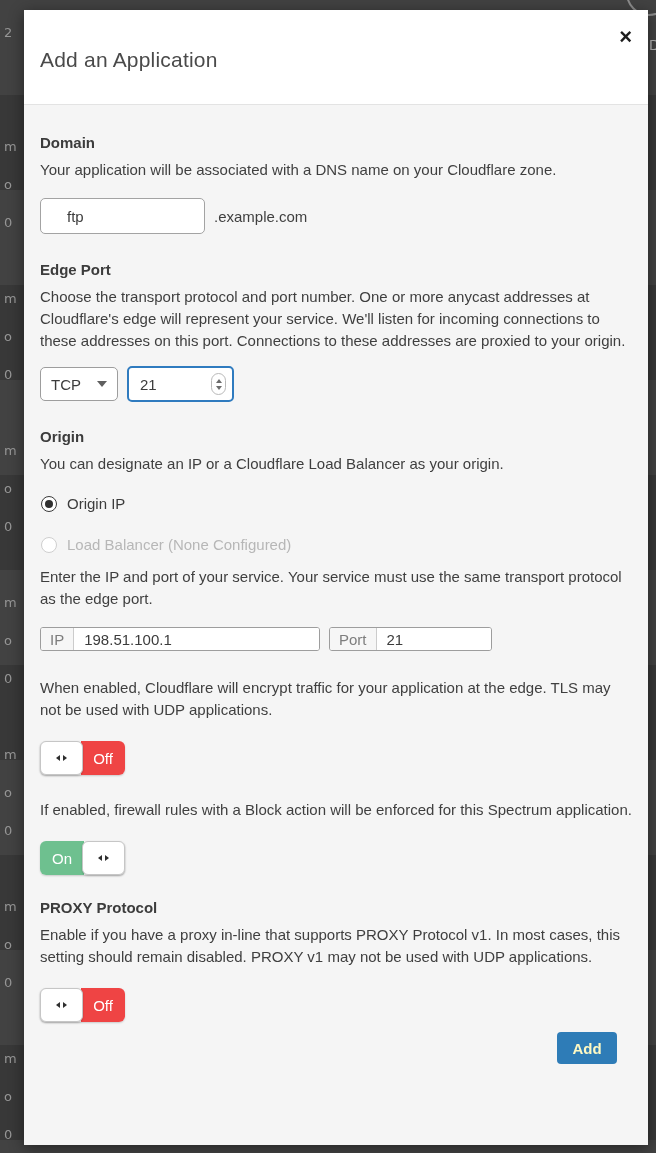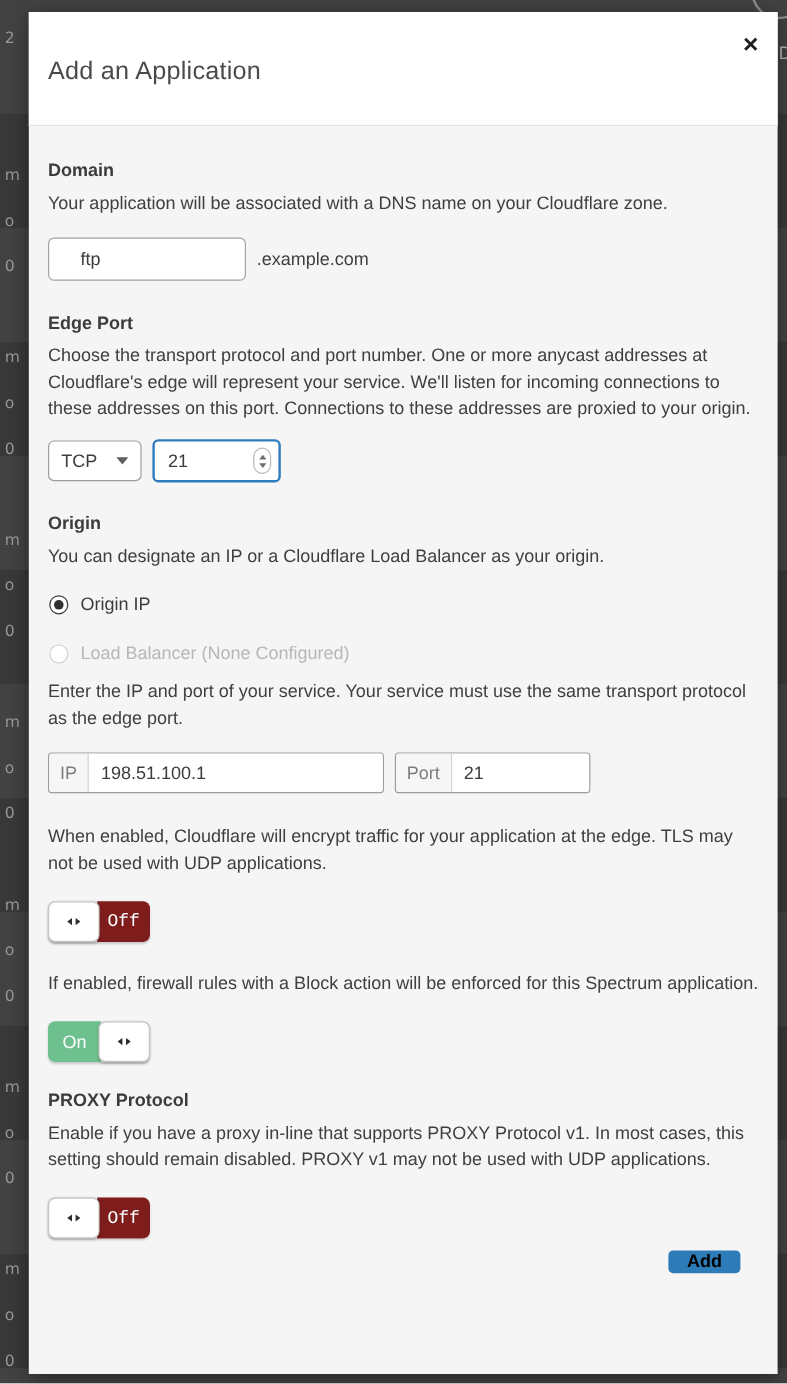--- a/index.html
+++ b/index.html
@@ -97,21 +97,21 @@
     content: ""; position: absolute; left: 50%; top: 50%; transform: translate(-50%,-50%);
     width: 8px; height: 8px; border-radius: 50%; background: #2f2f2f;
   }
   .radio.disabled { border-color: #cfcfcf; }
   .radio-label { font-size: 15px; color: #3c3c3c; }
   .radio-label.disabled { color: #b7b7b7; }
   .radios { margin-bottom: 9px; }
 
   
   .input-group {
-    display: flex; align-items: stretch; height: 34px; background: #fff;
+    display: flex; align-items: stretch; height: 24px; background: #fff;
     border: 1px solid #9d9d9d; border-radius: 3px; overflow: hidden;
   }
   .addon {
     display: flex; align-items: center; padding: 0 9px; background: #f6f6f6;
     color: #7d7d7d; font-size: 15px; border-right: 1px solid #cccccc;
   }
   .group-input { border: none; outline: none; padding: 0 10px; font-size: 15px; }
   .ip-group { width: 280px; }
   .ip-group .group-input { width: 100%; }
   .port-group { width: 163px; margin-left: 9px; }
@@ -128,28 +128,28 @@
     justify-content: center; width: 43px; border-radius: 6px; z-index: 1;
     box-shadow: 0 1px 2px rgba(0,0,0,.2);
   }
   .arrows { display: flex; gap: 3px; align-items: center; }
   .arr-left { width:0; height:0; border-top:3.5px solid transparent; border-bottom:3.5px solid transparent; border-right:4.5px solid #2e2e2e; }
   .arr-right { width:0; height:0; border-top:3.5px solid transparent; border-bottom:3.5px solid transparent; border-left:4.5px solid #2e2e2e; }
   .toggle .state {
     flex: 1; display: flex; align-items: center; justify-content: center;
     color: #fff; font-size: 15px;
   }
-  .toggle.off .state { background: #7f1d1d; border-radius: 0 6px 6px 0; margin-left: -2px; font-family: Liberation Mono, monospace; }
+  .toggle.off .state { background: #ef4444; border-radius: 0 6px 6px 0; margin-left: -2px; }
   .toggle.on .state { background: #6ec08f; border-radius: 6px 0 0 6px; margin-right: -2px; }
 
   
   .footer-row { display: flex; justify-content: flex-end; padding-right: 16px; margin-top: 10px; }
   .add-btn {
-    background: #2e7cb7; color: #000000; border: none; border-radius: 4px;
-    width: 60px; height: 19px; font-size: 15px; font-weight: 600; cursor: pointer;
+    background: #2e7cb7; color: #fef9c3; border: none; border-radius: 4px;
+    width: 60px; height: 32px; font-size: 15px; font-weight: 600; cursor: pointer;
     font-family: "Liberation Sans", "DejaVu Sans", sans-serif;
   }
 </style>
 </head>
 <body>
 
 <div class="page">
   <div class="bg-left-col">2
 
 

